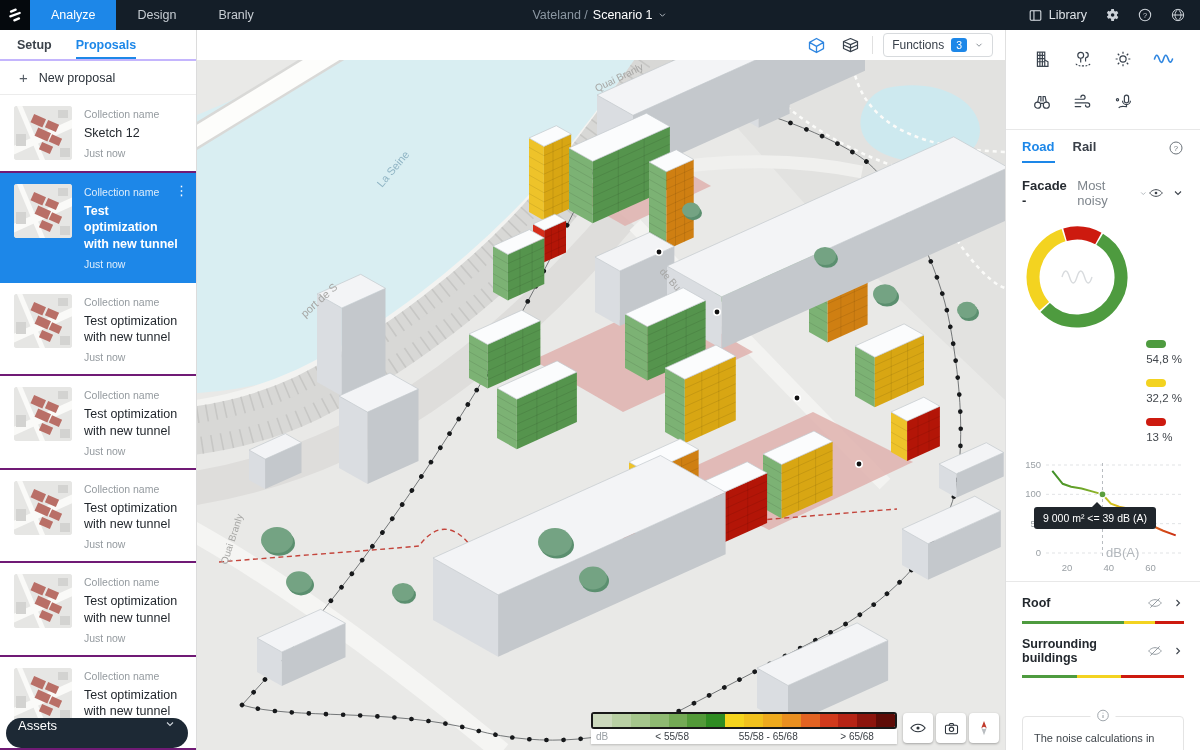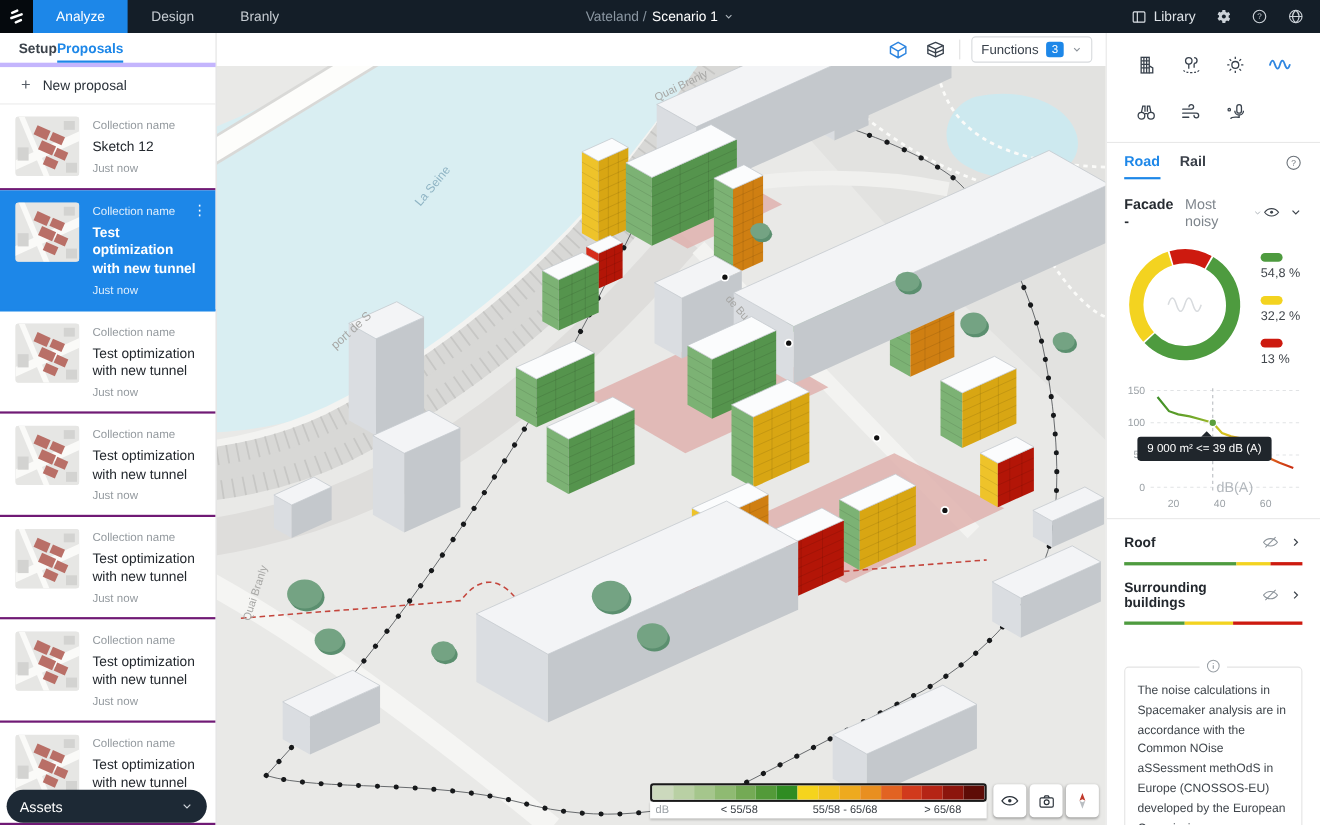--- a/index.html
+++ b/index.html
@@ -17,38 +17,38 @@
   .tb-right { margin-left:auto; display:flex; align-items:center; gap:17px; padding-right:14px; }
   .tb-item { display:flex; align-items:center; gap:6px; font-size:12.5px; color:#dde2e7; cursor:pointer; }
 
   
   .content { display:flex; height:720px; }
   .sidebar { width:197px; background:#fff; border-right:1px solid #dcdcdc; display:flex; flex-direction:column; position:relative; }
   .mapcol { width:808px; display:flex; flex-direction:column; position:relative; }
   .panel { width:195px; background:#fff; border-left:1px solid #e0e0e0; padding:12px 16px 0; overflow:hidden; }
 
   
-  .tabstrip { height:31px; border-bottom:4px solid #c4b5fd; display:flex; padding:0 0 0 17px; flex:0 0 31px; }
+  .tabstrip { height:31px; border-bottom:2px solid #c4b5fd; display:flex; gap:24px; padding:0 0 0 17px; flex:0 0 31px; }
   .s-tab { font-size:12.5px; font-weight:bold; color:#3c434b; display:flex; align-items:center; cursor:pointer; border-bottom:2px solid transparent; padding-top:2px; }
   .s-tab.active { color:#1d87e8; border-bottom-color:#1d87e8; }
   .newprop { height:34px; flex:0 0 34px; display:flex; align-items:center; gap:11px; padding-left:19px; font-size:12.5px; color:#2b323a; border-bottom:1px solid #ececec; cursor:pointer; }
   .newprop .plus { font-size:15px; color:#565d66; line-height:1; }
   .cards { flex:1 1 auto; overflow:hidden; }
   .card { display:flex; gap:12px; padding:11px 12px 11px 14px; border-bottom:2px solid #701a75; cursor:pointer; position:relative; }
   .card .thumb { width:58px; height:54px; border-radius:3px; overflow:hidden; flex:0 0 58px; background:#e7e7e5; }
   .card .meta { display:flex; flex-direction:column; min-width:0; }
   .card .collection { font-size:10.5px; color:#949a9f; margin:2px 0 5px; }
   .card .title { font-size:12.5px; color:#23282e; line-height:1.3; }
   .card .time { font-size:10.5px; color:#949a9f; margin-top:6px; }
   .card.selected { background:#1d87e8; border-bottom-color:#1d87e8; }
   .card.selected .collection, .card.selected .time { color:rgba(255,255,255,.85); }
   .card.selected .title { color:#fff; font-weight:bold; }
   .card .kebab { position:absolute; right:8px; top:10px; color:#fff; font-size:13px; display:none; cursor:pointer; }
   .card.selected .kebab { display:block; }
-  .assetsbar { position:absolute; left:6px; right:8px; bottom:2px; height:30px; background:#1d2935; border-radius:15px; color:#fff; font-size:13px; display:flex; align-items:center; padding:0 12px; cursor:pointer; z-index:5; }
+  .assetsbar { position:absolute; left:6px; right:8px; bottom:2px; height:30px; background:#1d2935; border-radius:15px; color:#fff; font-size:13px; display:flex; padding:0 12px; cursor:pointer; z-index:5; }
   .assetsbar svg { margin-left:auto; }
 
   
   .maptoolbar { height:30px; flex:0 0 30px; background:#fff; display:flex; align-items:center; justify-content:flex-end; gap:10px; padding-right:12px; }
   .viewicon { width:24px; height:24px; display:flex; align-items:center; justify-content:center; cursor:pointer; }
   .vdiv { width:1px; height:18px; background:#e0e0e0; }
   .chip { display:flex; align-items:center; gap:7px; border:1px solid #d7dadd; border-radius:4px; height:24px; padding:0 8px; font-size:12px; color:#39414b; cursor:pointer; }
   .chip .badge { background:#1d87e8; color:#fff; border-radius:3px; font-size:10.5px; padding:1px 5px; }
   .mapview { flex:1 1 auto; position:relative; background:#e9e9e7; overflow:hidden; }
   .mapview > svg { position:absolute; inset:0; }
@@ -68,21 +68,21 @@
   .toolbtn { width:26px; height:26px; display:flex; align-items:center; justify-content:center; cursor:pointer; }
   .pdivider { height:1px; background:#e8e8e8; margin:0 -16px; }
   .ptabs { display:flex; gap:18px; padding-top:9px; align-items:center; }
   .p-tab { font-size:13px; font-weight:bold; color:#3a4049; padding-bottom:7px; border-bottom:2px solid transparent; cursor:pointer; }
   .p-tab.active { color:#1d87e8; border-bottom-color:#1d87e8; }
   .help { margin-left:auto; cursor:pointer; margin-bottom:6px; }
   .facaderow { margin-top:15px; display:flex; align-items:center; }
   .facaderow .ft { font-size:13px; font-weight:bold; color:#262b31; }
   .facaderow .fm { font-size:13px; color:#7e858c; margin-left:5px; display:flex; align-items:center; gap:3px; cursor:pointer; }
   .facaderow .fr { margin-left:auto; display:flex; align-items:center; gap:8px; }
-  .donutrow { margin-top:14px; display:flex; }
+  .donutrow { margin-top:14px; display:flex;flex-direction:column; }
   .dlegend { margin-left:auto; display:flex; flex-direction:column; gap:14px; padding-top:8px; padding-right:2px; }
   .dlegend .item { display:flex; flex-direction:column; align-items:flex-start; }
   .dlegend .pill { width:20px; height:8px; border-radius:4px; margin-bottom:5px; }
   .dlegend .val { font-size:11.5px; color:#42474d; }
   .chartwrap { margin-top:16px; position:relative; height:122px; }
   .tooltip { position:absolute; left:12px; top:48px; background:#20262c; color:#fff; font-size:10.5px; padding:5px 9px; border-radius:3px; white-space:nowrap; z-index:3; }
   .tooltip::before { content:""; position:absolute; top:-5px; left:58px; border:5px solid transparent; border-bottom-color:#20262c; border-top:none; }
   .xlabel { position:absolute; left:84px; top:86px; font-size:13px; color:#b3b8bd; }
   .sectionrow { display:flex; align-items:center; padding:13px 0 10px; }
   .sectionrow .slabel { font-size:12.5px; font-weight:bold; color:#23282e; }

